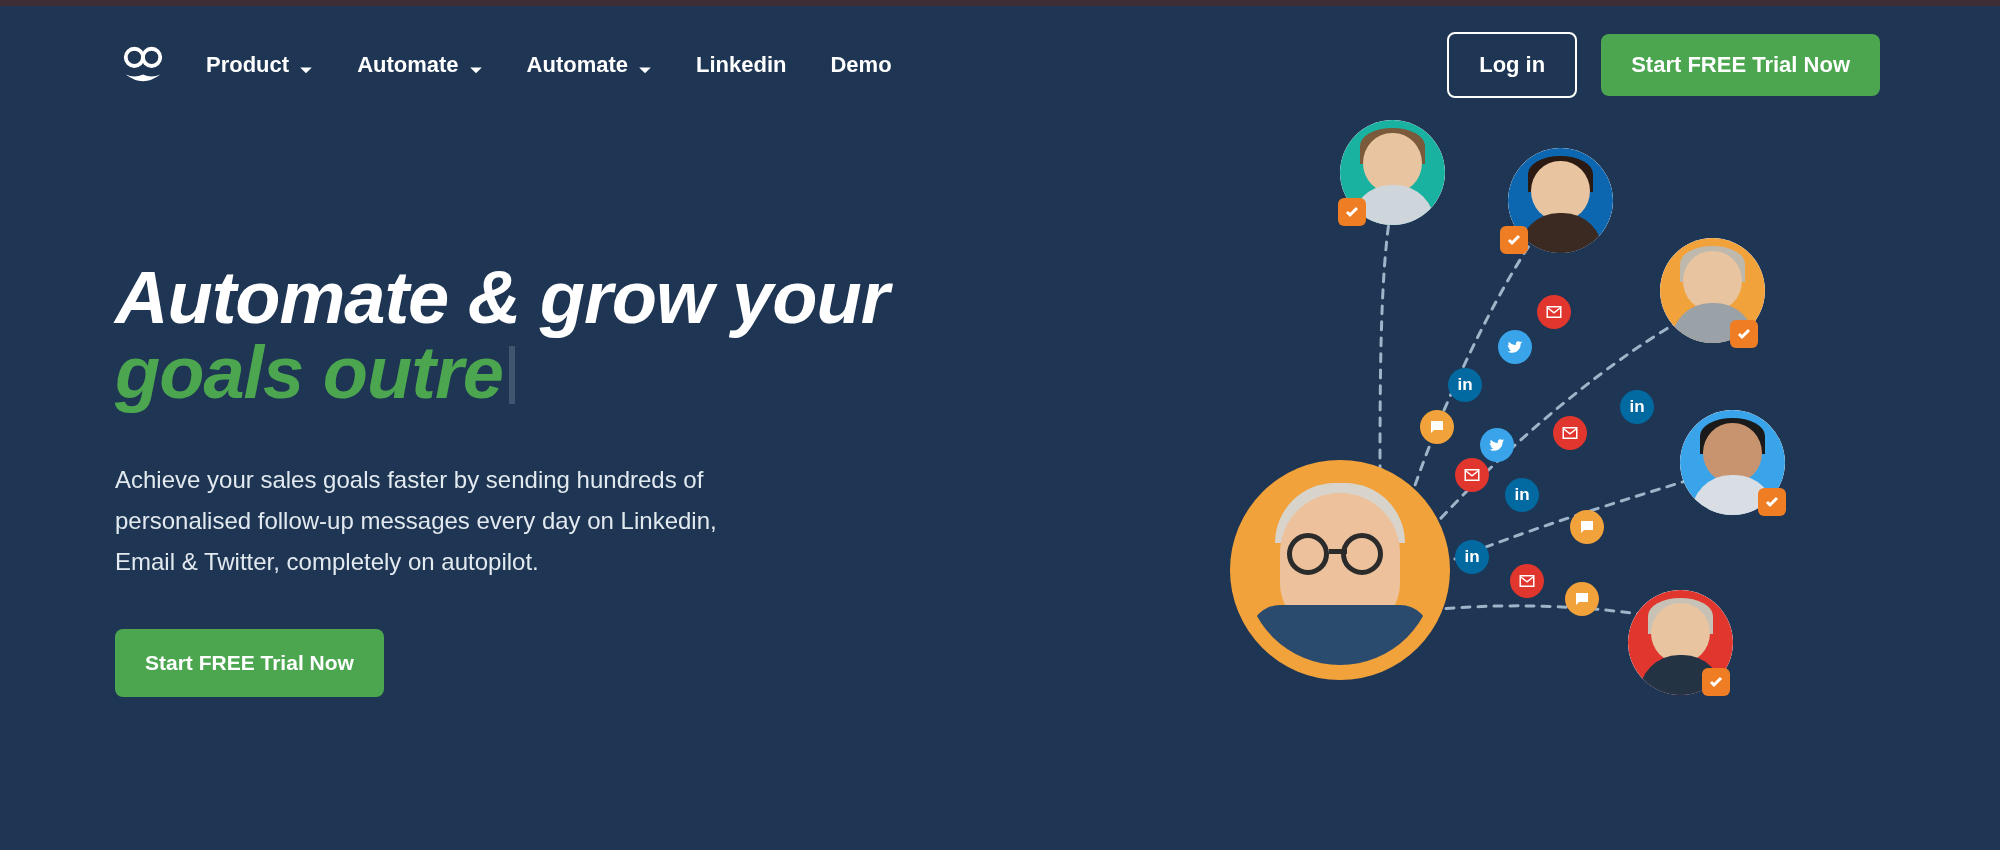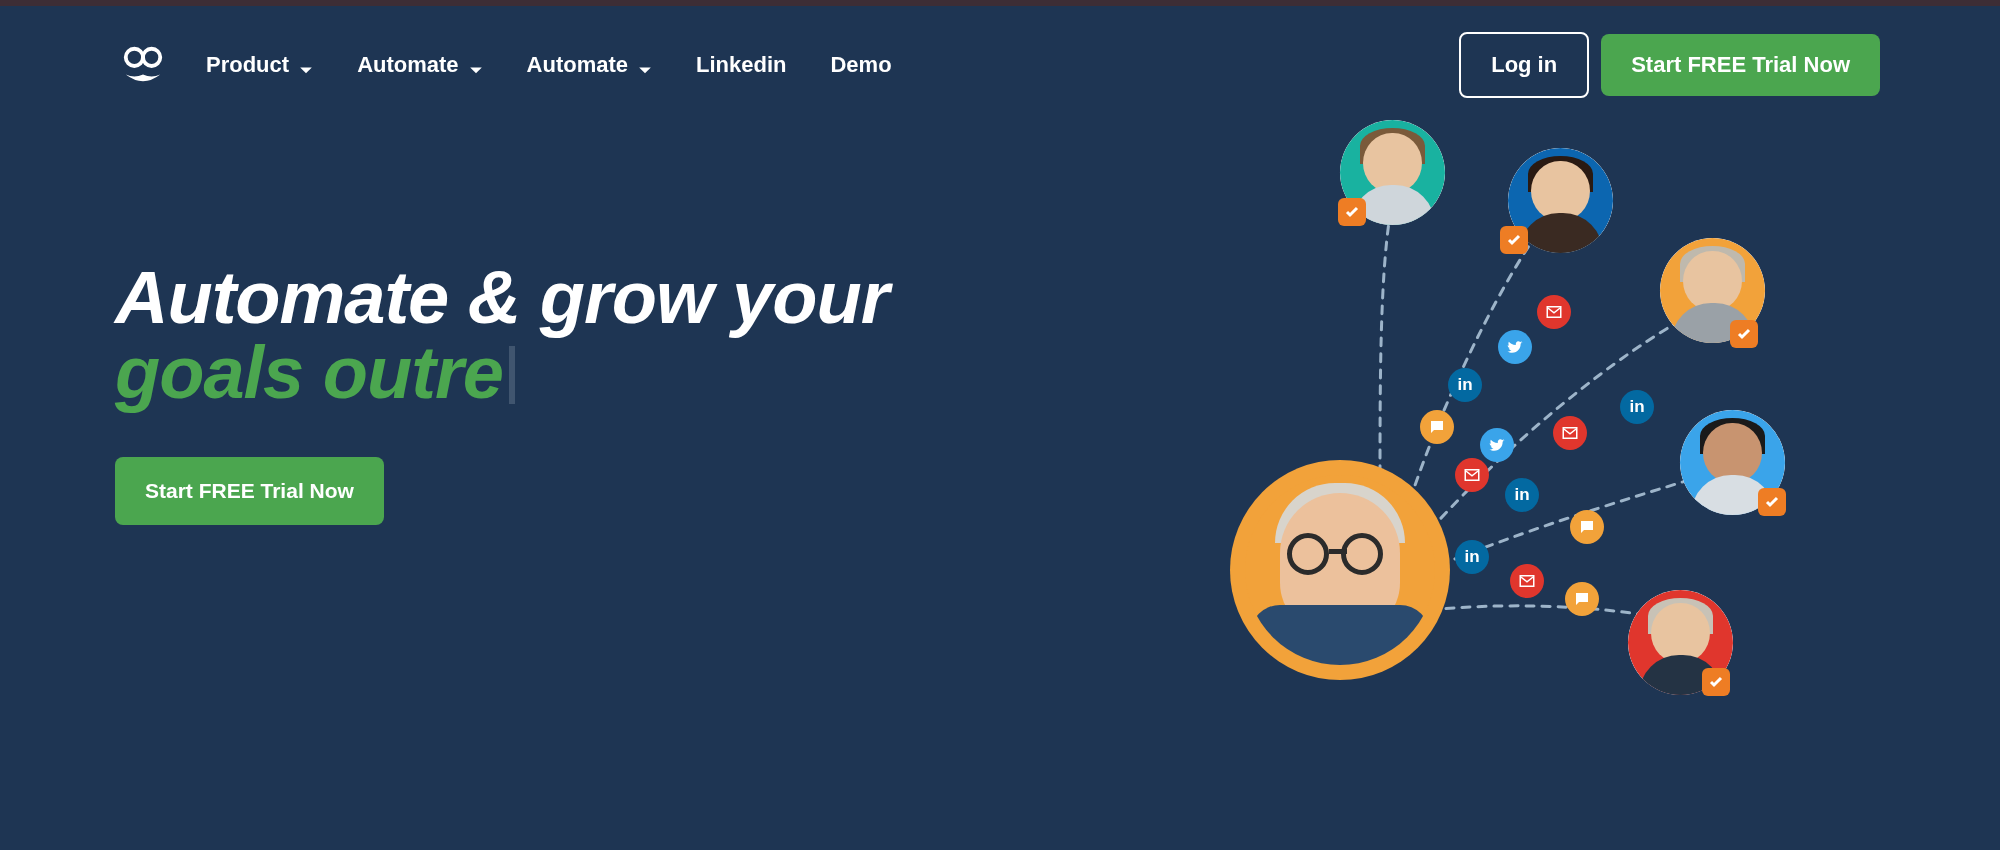--- a/index.html
+++ b/index.html
@@ -28,21 +28,21 @@
     display:flex; align-items:center; gap:10px; cursor:pointer;
   }
   .chev { width:14px; height:14px; }
   .chev svg { width:14px; height:14px; fill:#fff; }
   .navspacer { flex:1; }
   .btn {
     font-size:22px; font-weight:700;
     padding:18px 30px; border-radius:8px;
     cursor:pointer; display:inline-flex; align-items:center;
   }
-  .btn-outline { border:2.5px solid #fff; color:#fff; background:transparent; margin-right:12px;}
+  .btn-outline { border:2.5px solid #fff; color:#fff; background:transparent; margin-right:24px;}
   .btn-green   { background:#4ba64f; color:#fff; border:none; }
 
   
   .hero {
     position:absolute; left:115px; top:260px; width:780px;
   }
   .hero h1 {
     font-size:74px; font-weight:800; line-height:1.02;
     letter-spacing:-1px;
     font-style:italic;
@@ -169,20 +169,21 @@
   <a class="btn btn-outline">Log in</a>
   <a class="btn btn-green">Start FREE Trial Now</a>
 </header>
 
 <section class="hero">
   <h1>
     <span>Automate &amp; grow your</span><br>
     <span class="typed">goals outre</span><span class="cursor"></span>
   </h1>
 
+  <p class="sub">Achieve your sales goals faster by sending hundreds of personalised follow-up messages every day on Linkedin, Email &amp; Twitter, completely on autopilot.</p>
 
   <div class="cta" style="position:relative;">
     <a class="btn btn-green">Start FREE Trial Now</a>
 
     
   </div>
 </section>
 
 <div class="illus">
 

